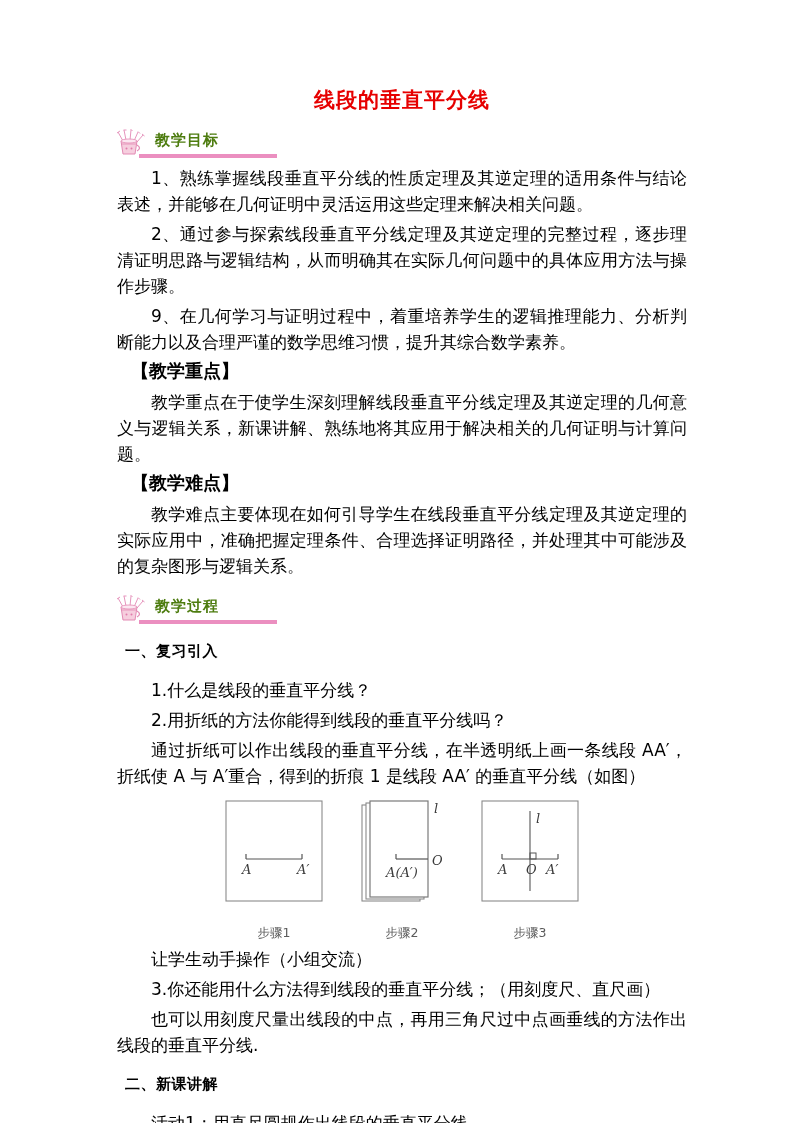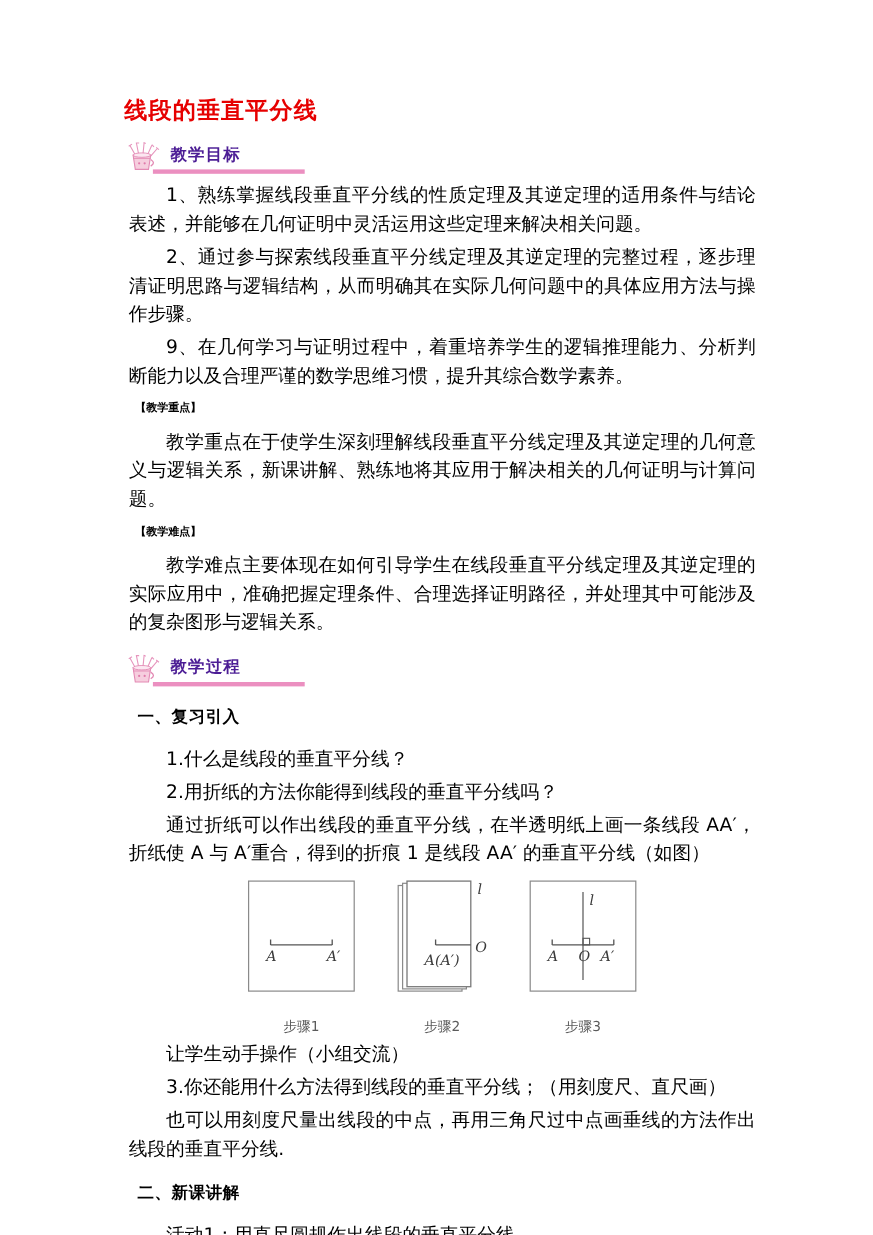--- a/index.html
+++ b/index.html
@@ -23,20 +23,21 @@
   }
   .content {
     position: absolute;
     left: 113px;
     top: 0;
     width: 578px;
   }
 
   
   .doc-title {
+    text-align: center;
     font-size: 21px;
     font-weight: bold;
     color: #E60000;
     letter-spacing: 1px;
     margin-top: 88px;
     line-height: 1.2;
     font-family: "DejaVu Sans", "Liberation Sans", sans-serif;
   }
 
   
@@ -54,21 +55,21 @@
     height: 28px;
     display: block;
   }
   .section-header .sh-label {
     position: absolute;
     left: 42px;
     top: 2px;
     font-size: 15px;
     font-weight: bold;
     letter-spacing: 1px;
-    color: #4c1d95;
+    color: #4d7c0f;
     font-family: "DejaVu Sans", "Liberation Sans", sans-serif;
   }
   .section-header .sh-underline {
     position: absolute;
     left: 26px;
     top: 25px;
     width: 138px;
     height: 4px;
     background: linear-gradient(to right, #f7b8d2 0%, #e87bb0 55%, #d9budf 100%);
     background-color: #eb8fc0;
@@ -80,25 +81,25 @@
     font-size: 17px;
     line-height: 26px;
     text-align: justify;
     text-justify: inter-ideograph;
     font-family: "DejaVu Sans", "Liberation Sans", sans-serif;
   }
   p.indent2 { text-indent: 2em; }
   p.indent-num { padding-left: 2em; }
   p.bracket-head {
     margin: 0;
-    font-size: 10px;
+    font-size: 18px;
     line-height: 26px;
     text-indent: 1em;
     font-weight: bold;
-    font-family: Liberation Sans, sans-serif;
+    font-family: Liberation Mono, monospace;
   }
   p.heading-num {
     margin: 12px;
     font-size: 15px;
     line-height: 28px;
     font-weight: bold;
     letter-spacing: 0.5px;
     font-family: "DejaVu Sans", "Liberation Sans", sans-serif;
   }
 

